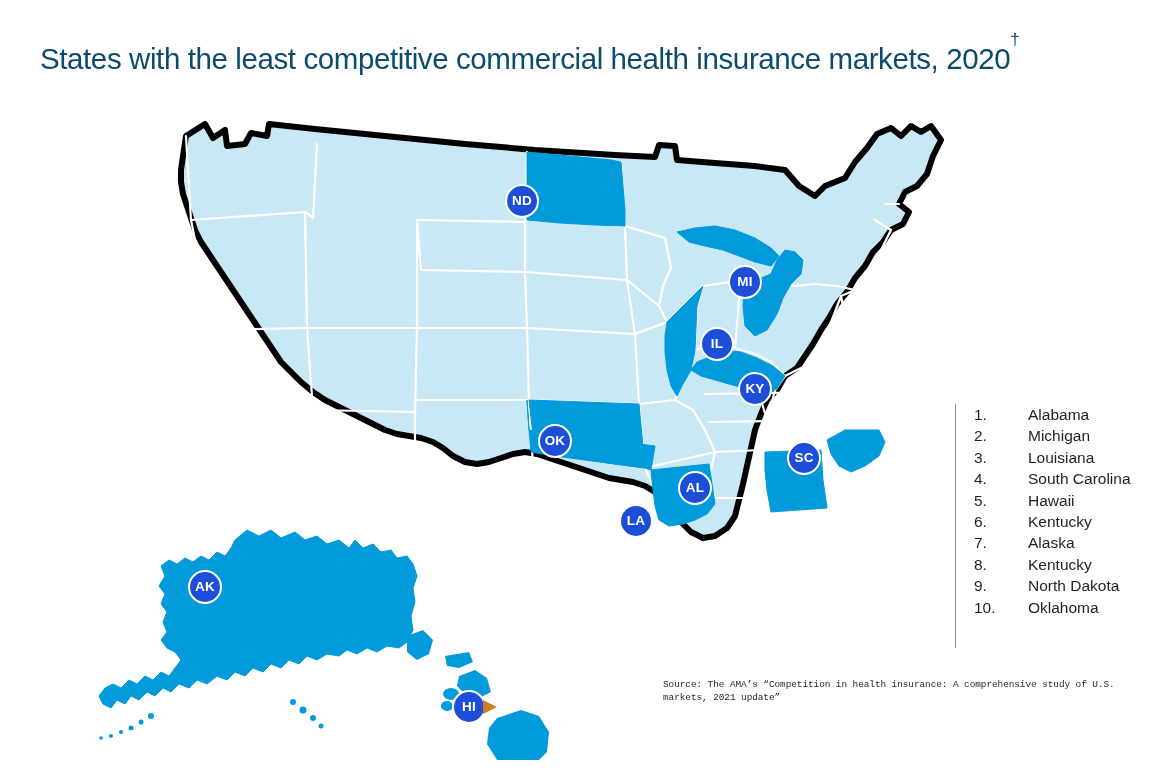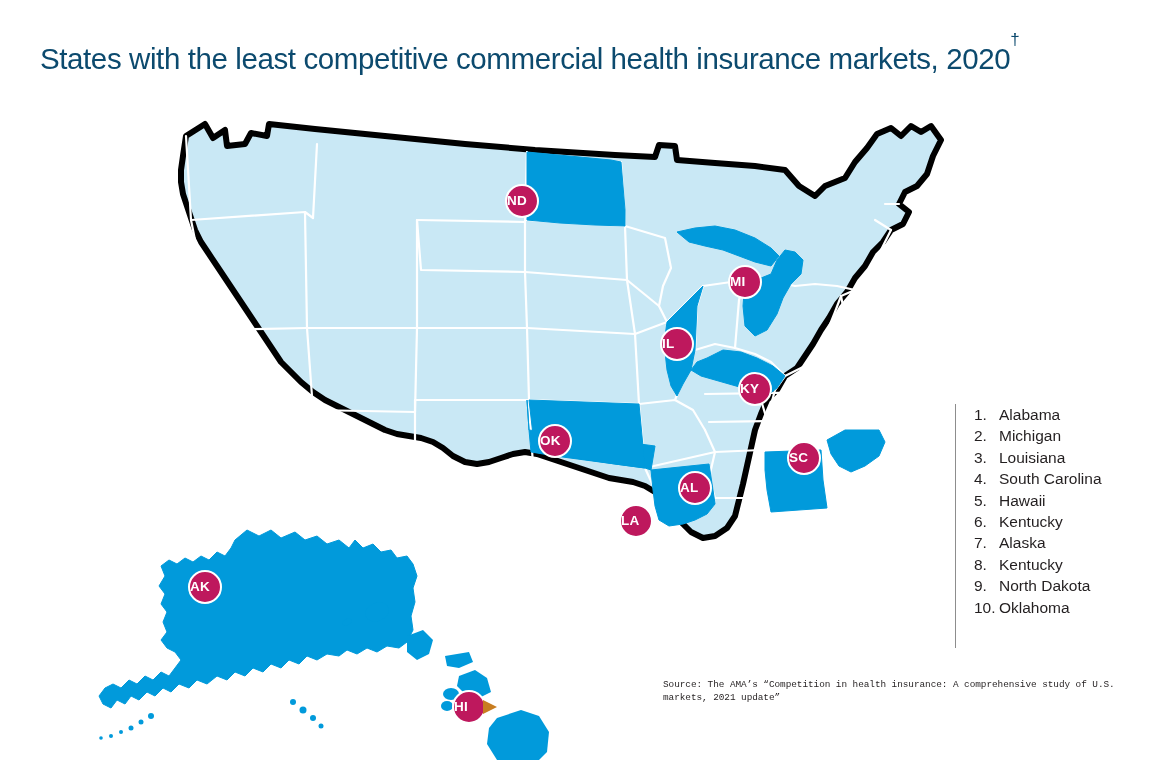--- a/index.html
+++ b/index.html
@@ -26,28 +26,28 @@
 
   
   #map-wrap{position:absolute;left:55px;top:100px;width:900px;height:660px;}
   #map-svg{display:block;width:900px;height:660px;}
 
   
   .badge{
     position:absolute;
     width:34px;height:34px;
     border-radius:50%;
-    background:#be185d;
+    background:#1d4ed8;
     border:2.5px solid #ffffff;
     box-sizing:border-box;
     color:#ffffff;
     font-size:13.5px;
     font-weight:bold;
     letter-spacing:0.2px;
-    display:flex;align-items:center;
+    display:flex;align-items:center;justify-content:center;
     line-height:1;
   }
   .badge.pin{border-radius:50%;}
   .badge.pin::after{
     content:"";
     position:absolute;
     right:-13px;top:50%;
     transform:translateY(-50%);
     width:0;height:0;
     border-top:7px solid transparent;
@@ -67,21 +67,21 @@
     list-style:none;margin:0;padding:0;
   }
   #legend li{
     font-size:15.5px;
     line-height:21.4px;
     color:#231f20;
     white-space:nowrap;
     display:flex;
   }
   #legend li .num{display:inline-block;width:25px;flex:0 0 25px;text-align:left;}
-  #legend li .nm{display:inline-block;}
+  #legend li .nm{display:inline-block;margin-left:29px;}
 
   
   #notes{position:absolute;left:663px;top:679px;width:500px;}
   .note{
     font-size:9.4px;
     line-height:12.6px;
     color:#231f20;
     margin-bottom:9px;
     letter-spacing:-0.05px;
     font-family:Liberation Mono, monospace;
@@ -242,21 +242,21 @@
                  L432 644 L434 628 Z"></path>
       </g>
     </svg>
 
     <div class="badge" style="left:450px;top:84px;">
         <span>ND</span>
       </div>
     <div class="badge" style="left:673px;top:165px;">
         <span>MI</span>
       </div>
-    <div class="badge" style="left:605px;top:227px;">
+    <div class="badge" style="left:645px;top:227px;">
         <span>IL</span>
       </div>
     <div class="badge" style="left:683px;top:272px;">
         <span>KY</span>
       </div>
     <div class="badge" style="left:483px;top:324px;">
         <span>OK</span>
       </div>
     <div class="badge" style="left:732px;top:341px;">
         <span>SC</span>

